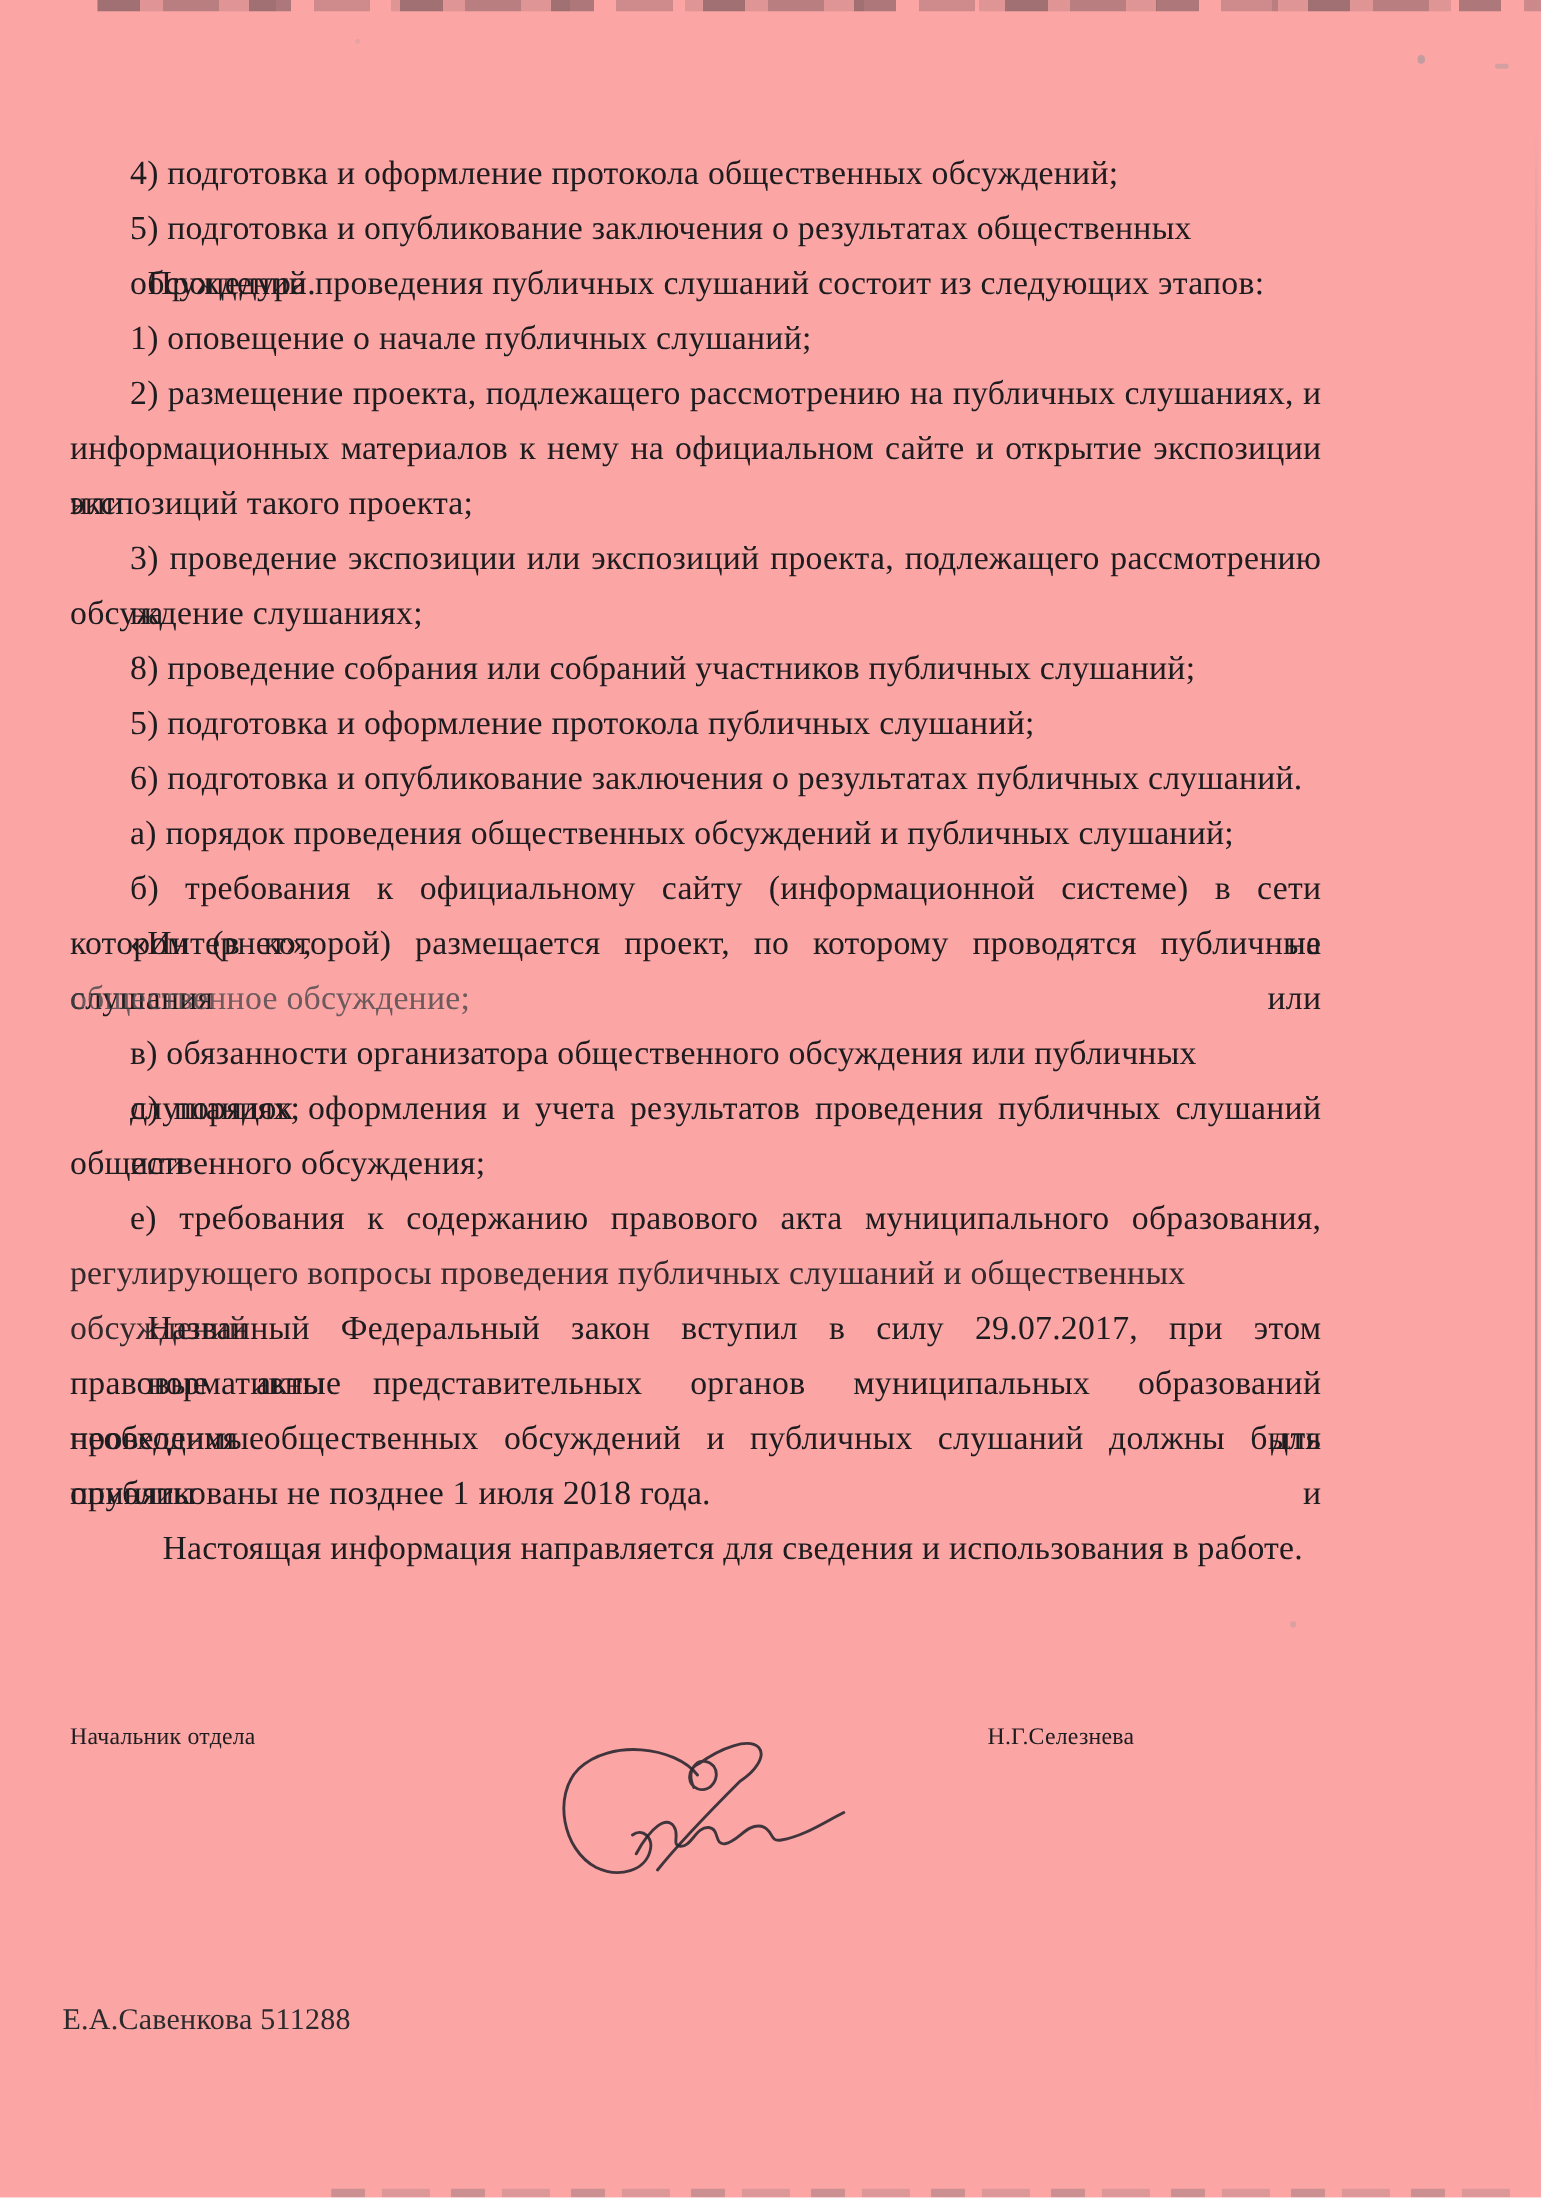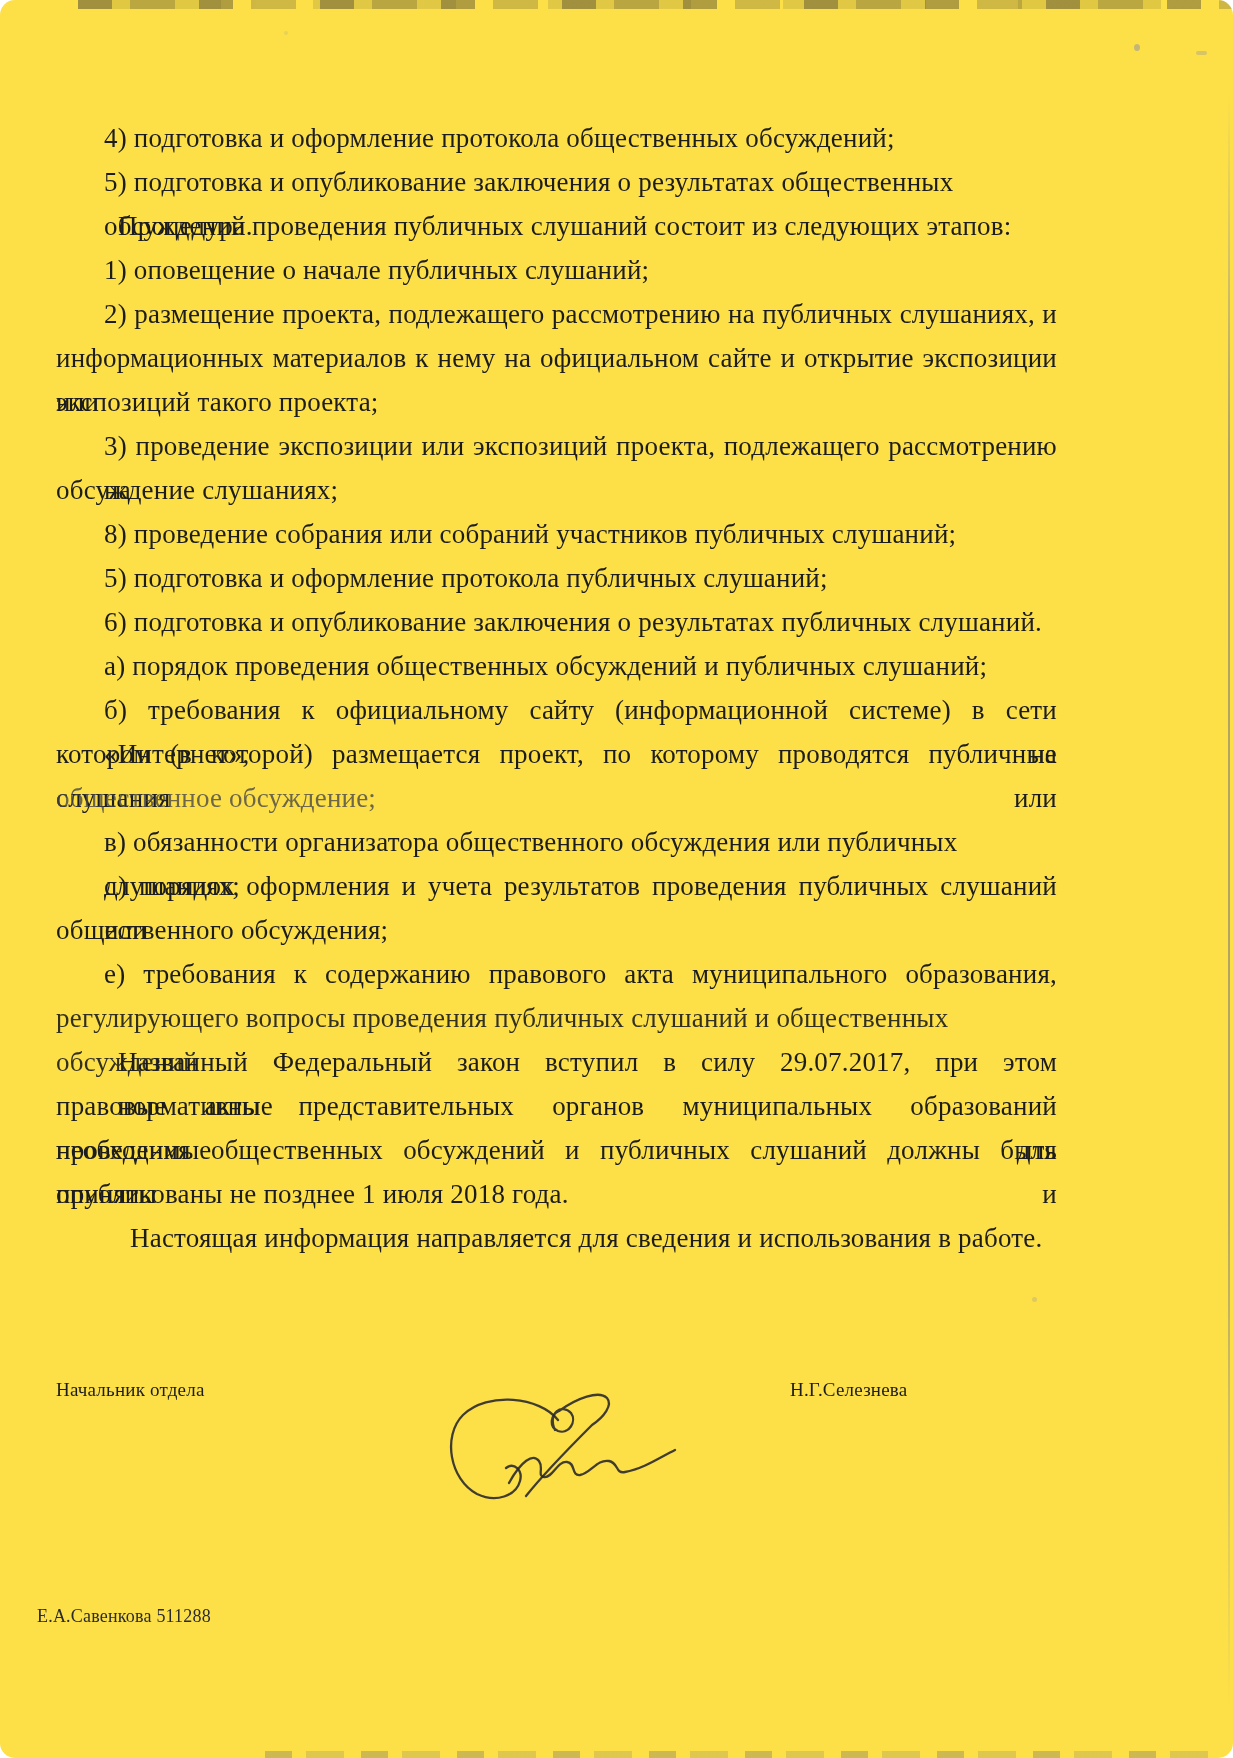--- a/index.html
+++ b/index.html
@@ -1,23 +1,22 @@
 <!DOCTYPE html>
 <html lang="ru"><head>
 <meta charset="utf-8">
 <style>
   html,body{margin:0;padding:0;background:#ffffff;}
   .page{
     position:relative;
     width:1233px;height:1758px;
-    background:#fde047;
+    background:#fca5a5;
     font-family:"Liberation Serif","DejaVu Serif",serif;
     color:#1d1d20;
     overflow:hidden;
-    border-radius:15px;
   }
   
   .content{
     position:absolute;left:56px;top:116px;width:1001px;
   }
   .ln{
     font-size:27px;line-height:44px;height:44px;
     letter-spacing:.2px;
     white-space:normal;overflow:visible;
   }
@@ -32,22 +31,22 @@
   .sig-label,.sig-name{
     position:absolute;top:1368px;
     font-size:19px;line-height:44px;letter-spacing:.2px;
   }
   .sig-label{left:56px;}
   .sig-name{left:790px;}
   .sig-mark{position:absolute;left:446px;top:1390px;width:238px;height:118px;}
 
   
   .footer-line{
-    position:absolute;left:37px;top:1596px;
-    font-size:18px;line-height:40px;color:#2b2b2e;letter-spacing:.2px;
+    position:absolute;left:50px;top:1596px;
+    font-size:24px;line-height:40px;color:#2b2b2e;letter-spacing:.2px;
   }
 
   
   .top-band{
     position:absolute;left:78px;top:0;width:1155px;height:9px;
     background:
       repeating-linear-gradient(90deg,
         rgba(45,45,52,.50) 0 34px, rgba(45,45,52,0) 34px 52px,
         rgba(45,45,52,.30) 52px 97px, rgba(45,45,52,0) 97px 121px),
       repeating-linear-gradient(90deg,

